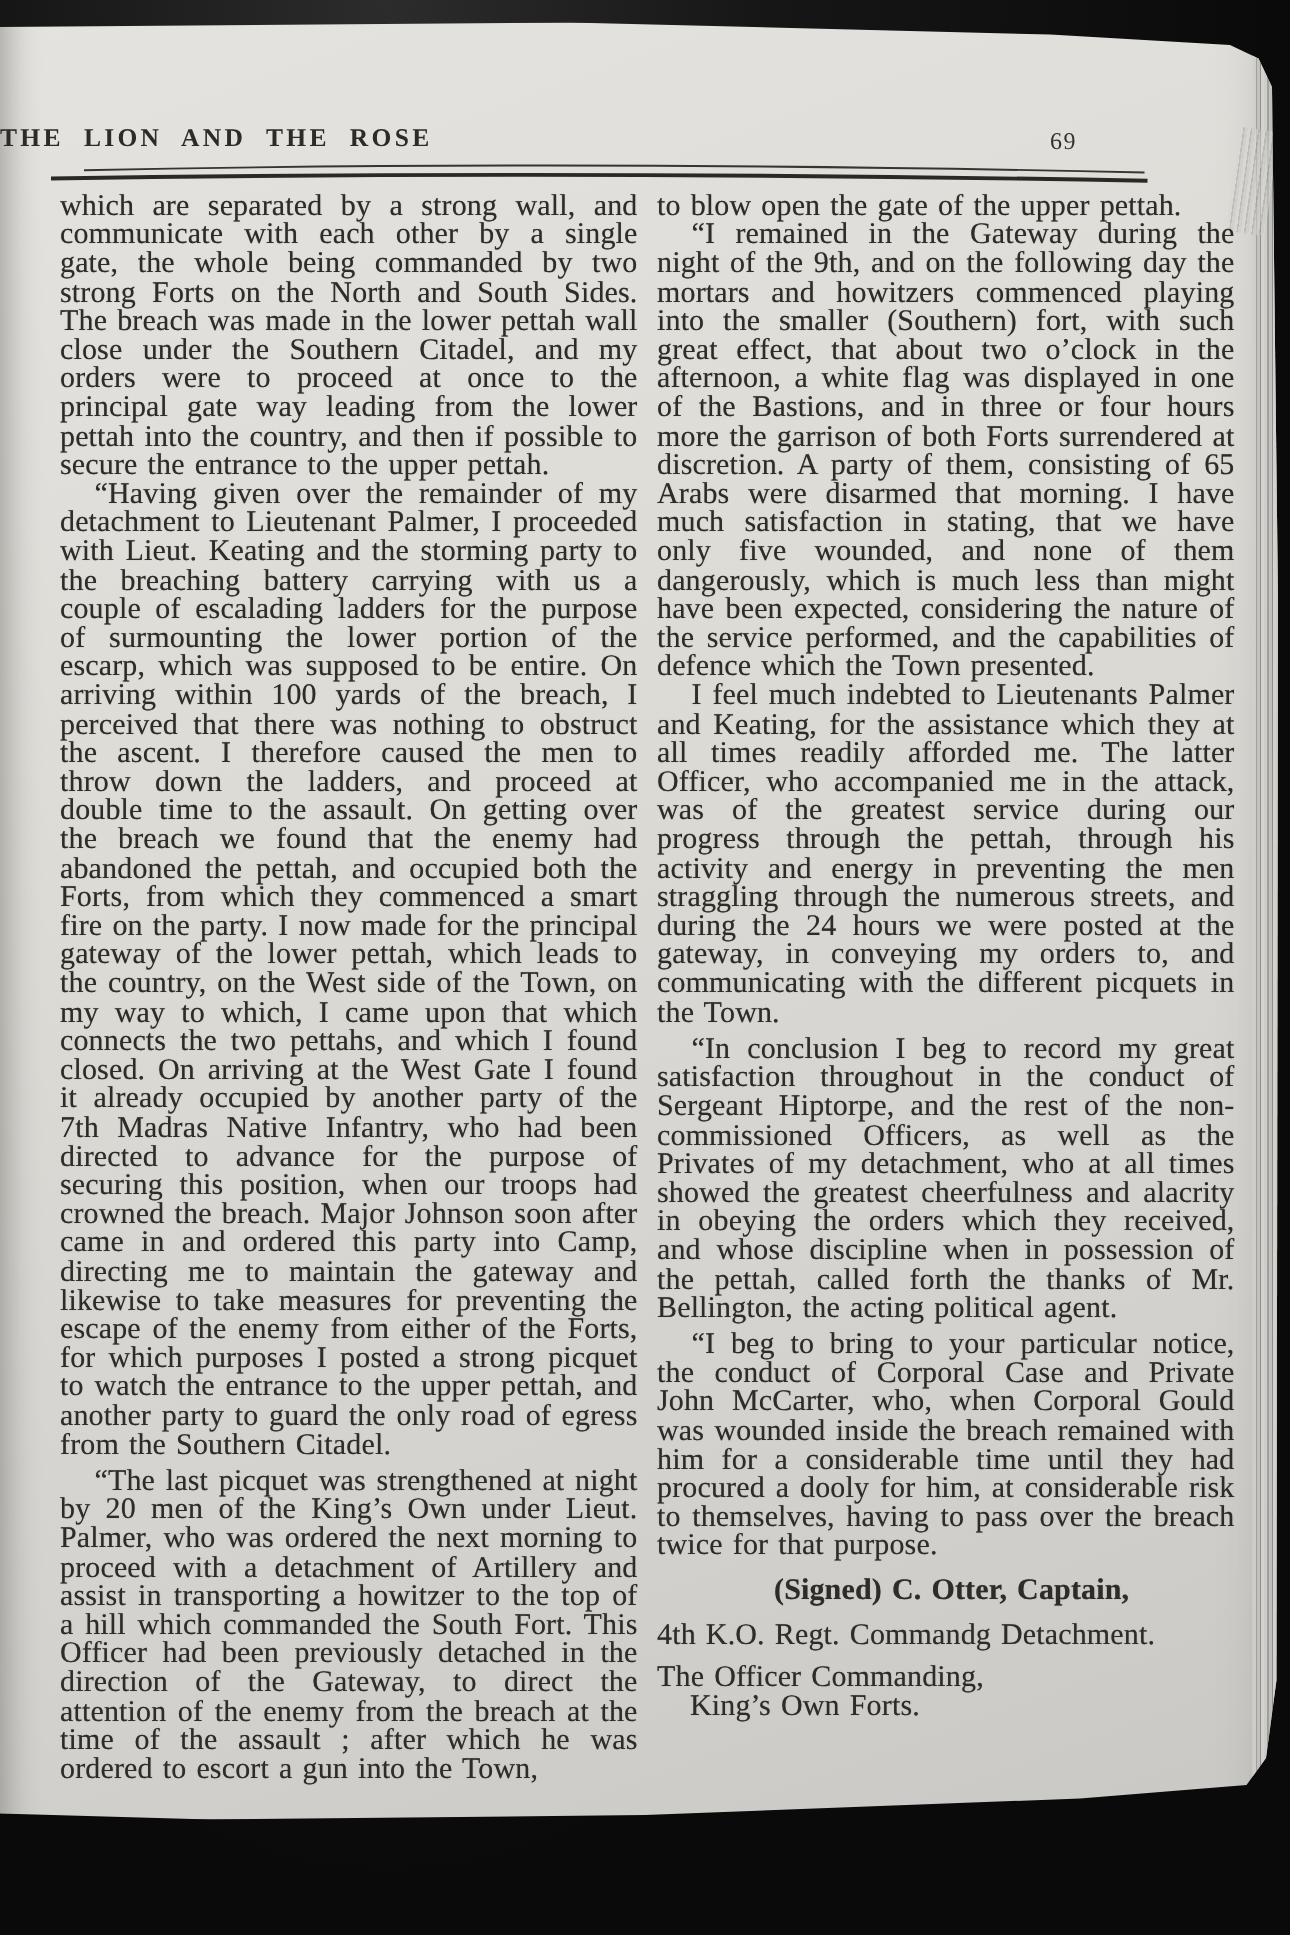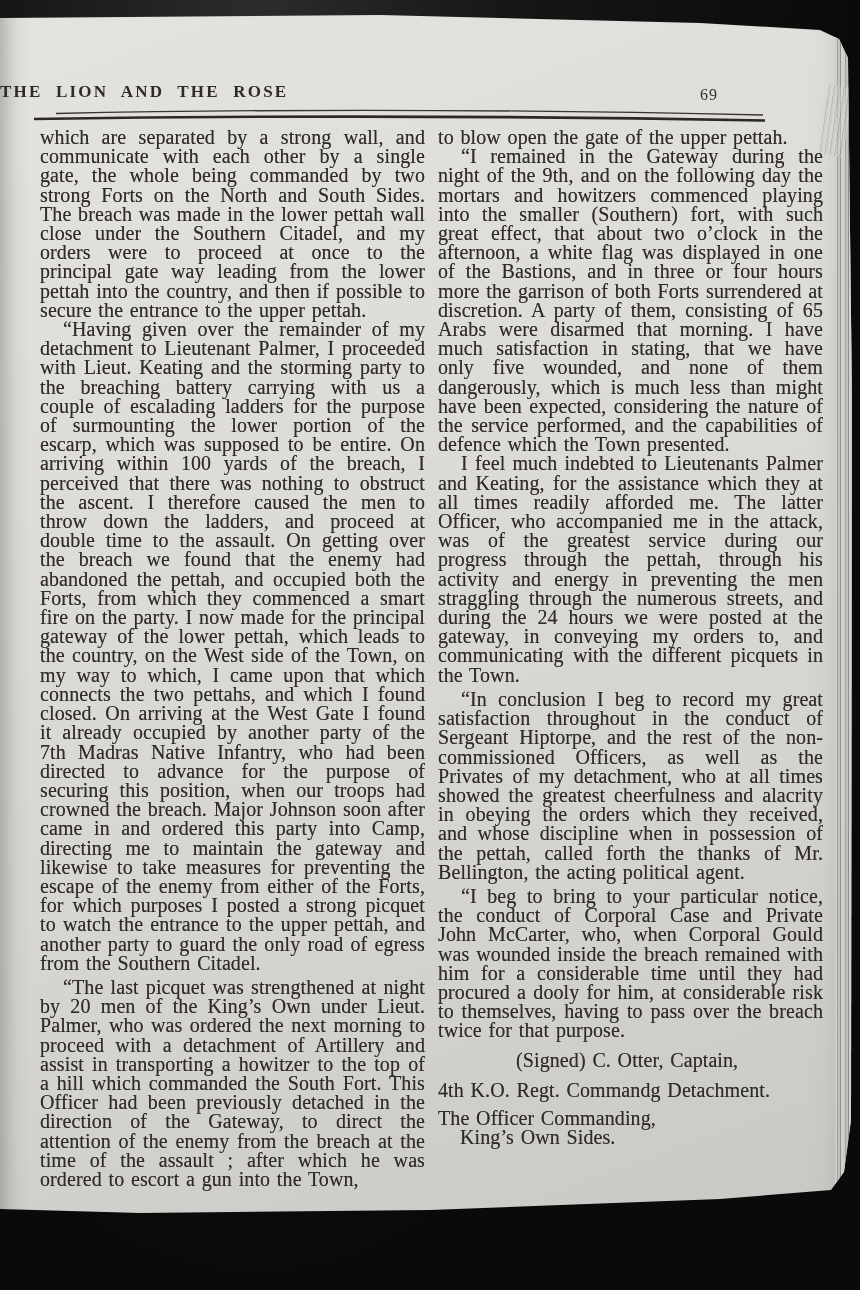--- a/index.html
+++ b/index.html
@@ -69,21 +69,21 @@
   .col p {
     margin: 0;
     font-size: 20px; line-height: 19.2px;
     color: #2f2c28;
     text-align: justify;
     word-spacing: 1.6px; letter-spacing: 0.1px;
     text-shadow: 0 0 0.5px rgba(47,44,40,0.55);
   }
   .indent { text-indent: 1.15em; }
   .space-before { margin-top: 5px !important; }
-  .sig-signed   { margin-top: 10px !important; padding-left: 78px; text-align: left; }
+  .sig-signed   { margin-top: 10px !important; padding-left: 78px; text-align: left; font-weight: bold; }
   .sig-regiment { margin-top: 11px !important; text-align: center; }
   .sig-officer  { margin-top: 9px  !important; text-align: center; }
   .sig-regt2    { padding-left: 22px; text-align: left !important; }
 </style>
 </head>
 <body>
 
 <div class="photo">
   <div class="page">
 
@@ -111,18 +111,18 @@
       <div class="col">
         <p>to blow open the gate of the upper pettah.</p>
         <p class="indent">“I remained in the Gateway during the night of the 9th, and on the following day the mortars and howitzers commenced playing into the smaller (Southern) fort, with such great effect, that about two o’clock in the afternoon, a white flag was displayed in one of the Bastions, and in three or four hours more the garrison of both Forts surrendered at discretion.  A party of them, consisting of 65 Arabs were disarmed that morning.  I have much satisfaction in stating, that we have only five wounded, and none of them dangerously, which is much less than might have been expected, considering the nature of the service performed, and the capabilities of defence which the Town presented.</p>
         <p class="indent">I feel much indebted to Lieutenants Palmer and Keating, for the assistance which they at all times readily afforded me.  The latter Officer, who accompanied me in the attack, was of the greatest service during our progress through the pettah, through his activity and energy in preventing the men straggling through the numerous streets, and during the 24 hours we were posted at the gateway, in conveying my orders to, and communicating with the different picquets in the Town.</p>
         <p class="indent space-before">“In conclusion I beg to record my great satisfaction throughout in the conduct of Sergeant Hiptorpe, and the rest of the non-commissioned Officers, as well as the Privates of my detachment, who at all times showed the greatest cheerfulness and alacrity in obeying the orders which they received, and whose discipline when in possession of the pettah, called forth the thanks of Mr. Bellington, the acting political agent.</p>
         <p class="indent space-before">“I beg to bring to your particular notice, the conduct of Corporal Case and Private John McCarter, who, when Corporal Gould was wounded inside the breach remained with him for a considerable time until they had procured a dooly for him, at considerable risk to themselves, having to pass over the breach twice for that purpose.</p>
 
         <p class="sig-signed">(Signed) C. Otter, Captain,</p>
         <p class="sig-regiment">4th K.O. Regt. Commandg Detachment.</p>
         <p class="sig-officer">The Officer Commanding,</p>
-        <p class="sig-regt2">King’s Own Sides.</p>
+        <p class="sig-regt2">King’s Own Forts.</p>
       </div>
 
     </div>
   </div>
 </div>
 
 </body></html>

